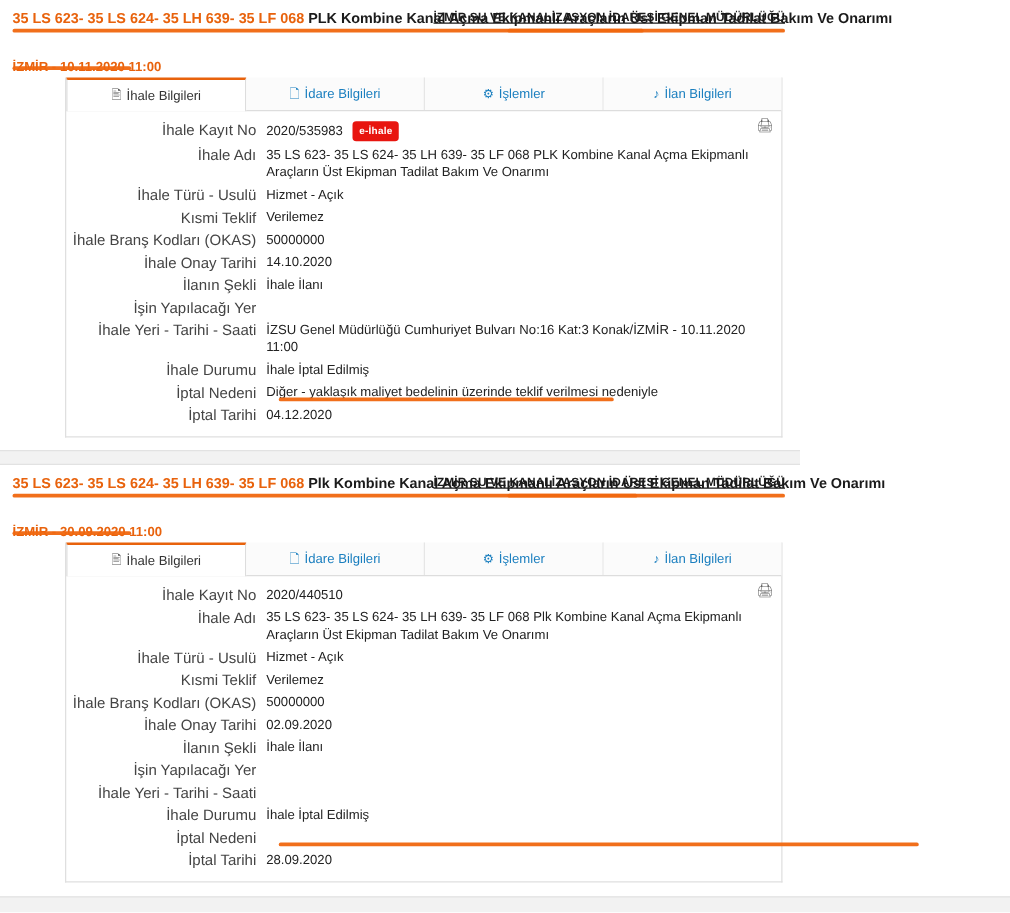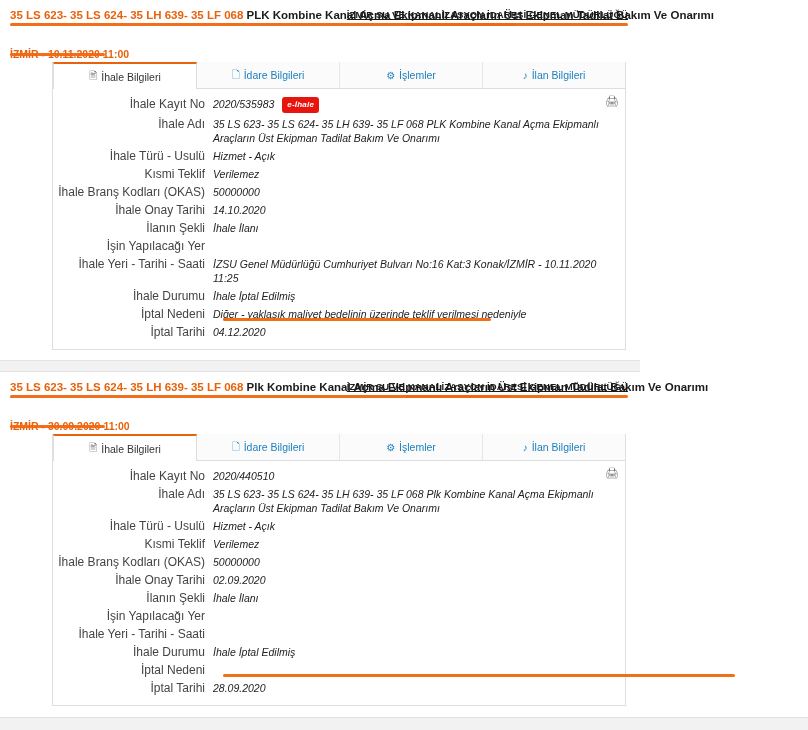--- a/index.html
+++ b/index.html
@@ -148,21 +148,20 @@
     color: #444444;
     font-size: 12px;
     box-sizing: border-box;
   }
   .row .val {
     flex: 1;
     color: #222222;
     font-size: 10.5px;
     position: relative;
     padding-right: 24px;
-    font-style: italic;
   }
   .badge {
     display: inline-block;
     background: #e8150f;
     color: #ffffff;
     font-size: 8px;
     font-weight: bold;
     border-radius: 3px;
     padding: 1px 5px;
     margin-left: 8px;
@@ -253,21 +252,21 @@
         </div>
         <div class="row">
           <div class="lbl">İlanın Şekli</div>
           <div class="val">İhale İlanı</div>
         </div>
         <div class="row">
           <div class="lbl">İşin Yapılacağı Yer</div>
         </div>
         <div class="row">
           <div class="lbl">İhale Yeri - Tarihi - Saati</div>
-          <div class="val">İZSU Genel Müdürlüğü Cumhuriyet Bulvarı No:16 Kat:3 Konak/İZMİR - 10.11.2020 11:25</div>
+          <div class="val">İZSU Genel Müdürlüğü Cumhuriyet Bulvarı No:16 Kat:3 Konak/İZMİR - 10.11.2020 11:00</div>
         </div>
         <div class="row">
           <div class="lbl">İhale Durumu</div>
           <div class="val">İhale İptal Edilmiş</div>
         </div>
         <div class="row" style="position:relative;">
           <div class="lbl">İptal Nedeni</div>
           <div class="val">Diğer - yaklaşık maliyet bedelinin üzerinde teklif verilmesi nedeniyle</div>
           <span class="mark" style="left:170px;top:13px;width:268px;"></span>
         </div>

